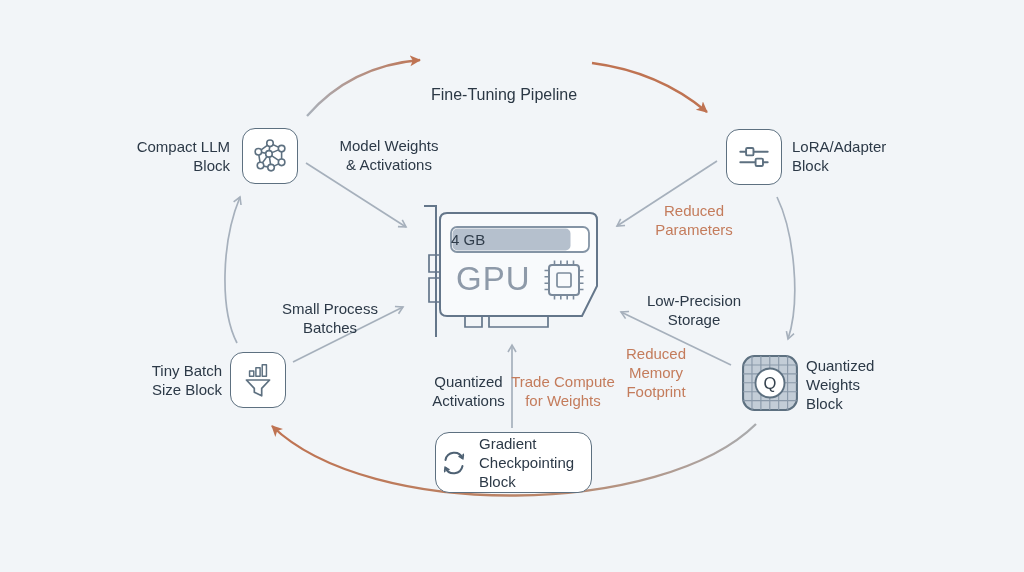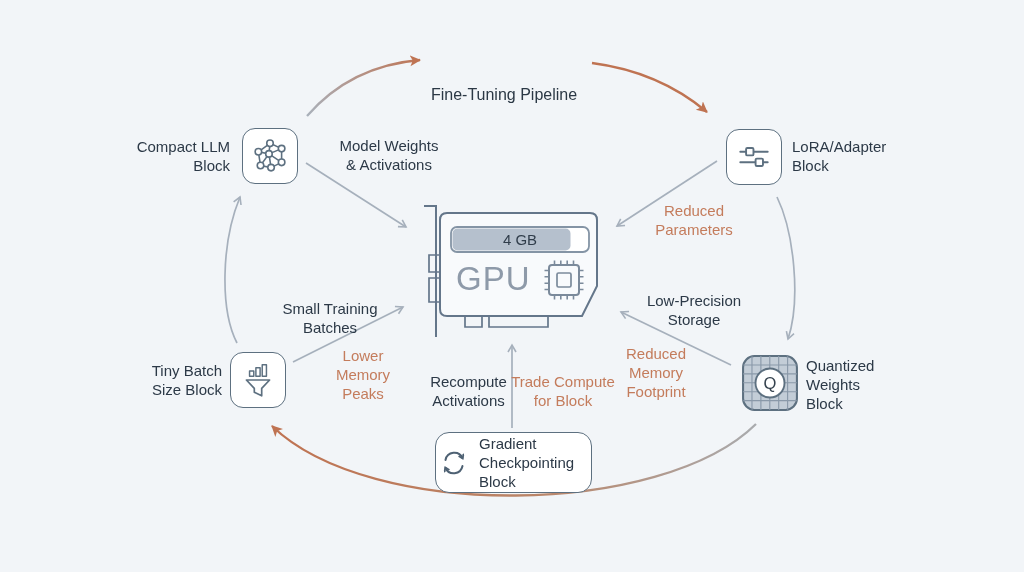--- a/index.html
+++ b/index.html
@@ -48,21 +48,21 @@
     display:flex;align-items:center;gap:7px;padding-left:0;
   }
   #gc-label{font-size:15px;line-height:19px;width:106px;color:#2c3947;}
   
   #gpu-name{
     position:absolute;left:456px;top:262px;width:80px;
     font-size:33px;line-height:34px;letter-spacing:1px;color:#8e9aa9;
   }
   #membar-label{
     position:absolute;left:451px;top:227px;width:138px;height:25px;
-    line-height:25px;text-align:center;font-size:15px;font-weight:500;color:#303d4b;
+    line-height:25px;font-size:15px;font-weight:500;color:#303d4b;
   }
 </style>
 </head>
 <body>
 
 <div id="stage">
 
   <svg id="arrow-layer" viewBox="0 0 1024 572" xmlns="http://www.w3.org/2000/svg">
     <defs>
       <marker id="vhead" markerUnits="userSpaceOnUse" markerWidth="14" markerHeight="14" refX="8" refY="5" orient="auto">
@@ -182,25 +182,24 @@
     </svg>
     <div id="gc-label">Gradient Checkpointing Block</div>
   </div>
 
   <div class="lbl rt" id="l-compact">Compact LLM Block</div>
   <div class="lbl" id="l-lora">LoRA/Adapter Block</div>
   <div class="lbl rt" id="l-tinybatch">Tiny Batch Size Block</div>
   <div class="lbl" id="l-quantized">Quantized Weights Block</div>
 
   <div class="lbl ctr" id="l-modelweights">Model Weights &amp; Activations</div>
-  <div class="lbl ctr" id="l-smallbatches">Small Training Batches</div>
+  <div class="lbl ctr" id="l-smallbatches">Small Process Batches</div>
   <div class="lbl ctr" id="l-lowprecision">Low-Precision Storage</div>
-  <div class="lbl ctr" id="l-recompute">Recompute Activations</div>
+  <div class="lbl ctr" id="l-recompute">Quantized Activations</div>
 
   <div class="lbl or ctr" id="l-reducedparams">Reduced Parameters</div>
-  <div class="lbl or ctr" id="l-lowerpeaks">Lower Memory Peaks</div>
   <div class="lbl or ctr" id="l-redfootprint">Reduced Memory Footprint</div>
-  <div class="lbl or ctr" id="l-tradecompute">Trade Compute for Block</div>
+  <div class="lbl or ctr" id="l-tradecompute">Trade Compute for Weights</div>
 
   <div id="gpu-name">GPU</div>
   <div id="membar-label">4 GB</div>
 
 </div>
 
 </body></html>

